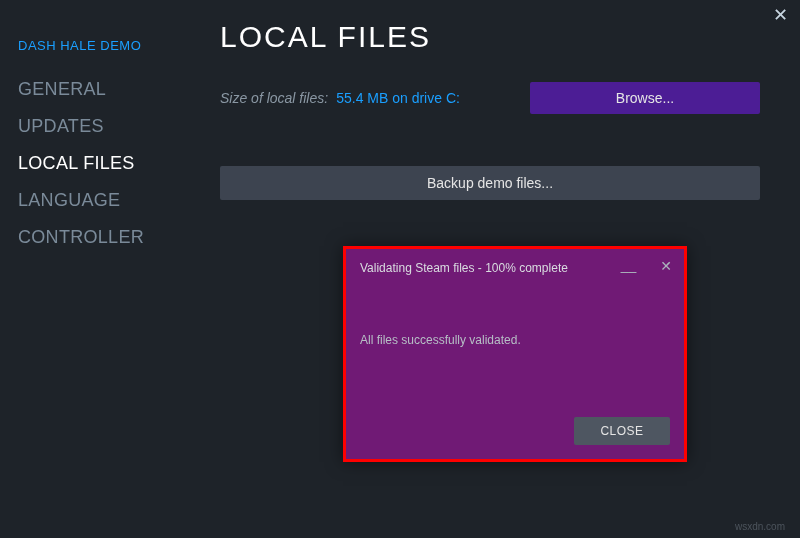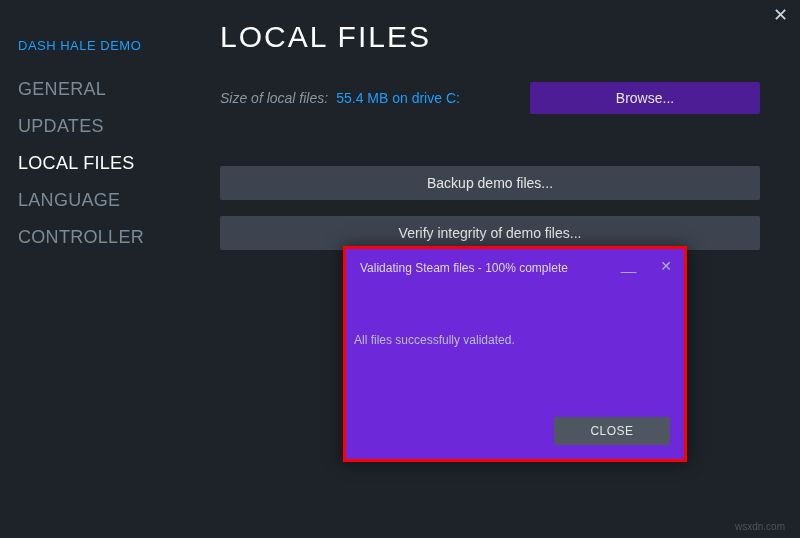--- a/index.html
+++ b/index.html
@@ -99,21 +99,21 @@
       cursor: pointer;
       line-height: 1;
     }
     .dialog-wrapper {
       position: absolute;
       left: 343px;
       top: 246px;
       width: 344px;
       height: 216px;
       border: 3px solid #ff0000;
-      background: #6d28d9;
+      background: #701a75;
       box-shadow: 0 0 16px rgba(0,0,0,0.5);
     }
     .dialog-inner {
       position: relative;
       width: 100%;
       height: 100%;
     }
     .dialog-title {
       color: #d9dce0;
       font-size: 12px;
@@ -135,29 +135,29 @@
     }
     .dialog-close {
       color: #acb5bd;
       font-size: 14px;
       cursor: pointer;
       line-height: 1;
     }
     .dialog-body {
       color: #b7bfc6;
       font-size: 12px;
-      padding: 58px 14px 0 8px;
+      padding: 58px 14px 0 14px;
     }
     .dialog-footer {
       position: absolute;
       bottom: 14px;
       right: 14px;
     }
     .dialog-close-btn {
-      width: 116px;
+      width: 96px;
       height: 28px;
       background: #4e5661;
       color: #e5e5e5;
       border: none;
       font-size: 12px;
       letter-spacing: 0.5px;
       cursor: pointer;
       border-radius: 2px;
     }
     .watermark {
@@ -186,21 +186,20 @@
     <div class="close-x">✕</div>
     <h1 class="page-title">LOCAL FILES</h1>
 
     <div class="size-row">
       <span class="size-label">Size of local files:</span>
       <span class="size-link">55.4 MB on drive C:</span>
       <button class="browse-btn">Browse...</button>
     </div>
 
     <button class="full-btn">Backup demo files...</button>
-    <button class="full-btn">Verify integrity of demo files...</button>
   </div>
 </div>
 
 <div class="dialog-wrapper">
   <div class="dialog-inner">
     <div class="dialog-title">Validating Steam files - 100% complete</div>
     <div class="dialog-controls">
       <span class="dialog-min">__</span>
       <span class="dialog-close">✕</span>
     </div>

